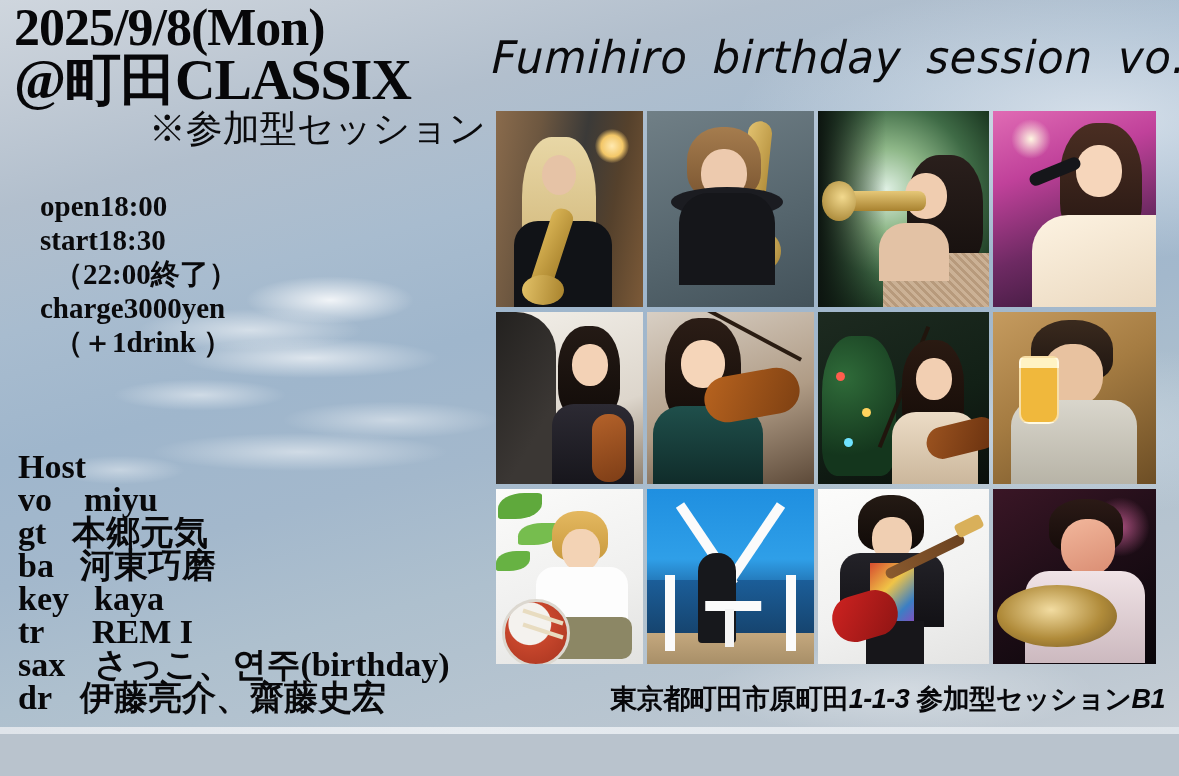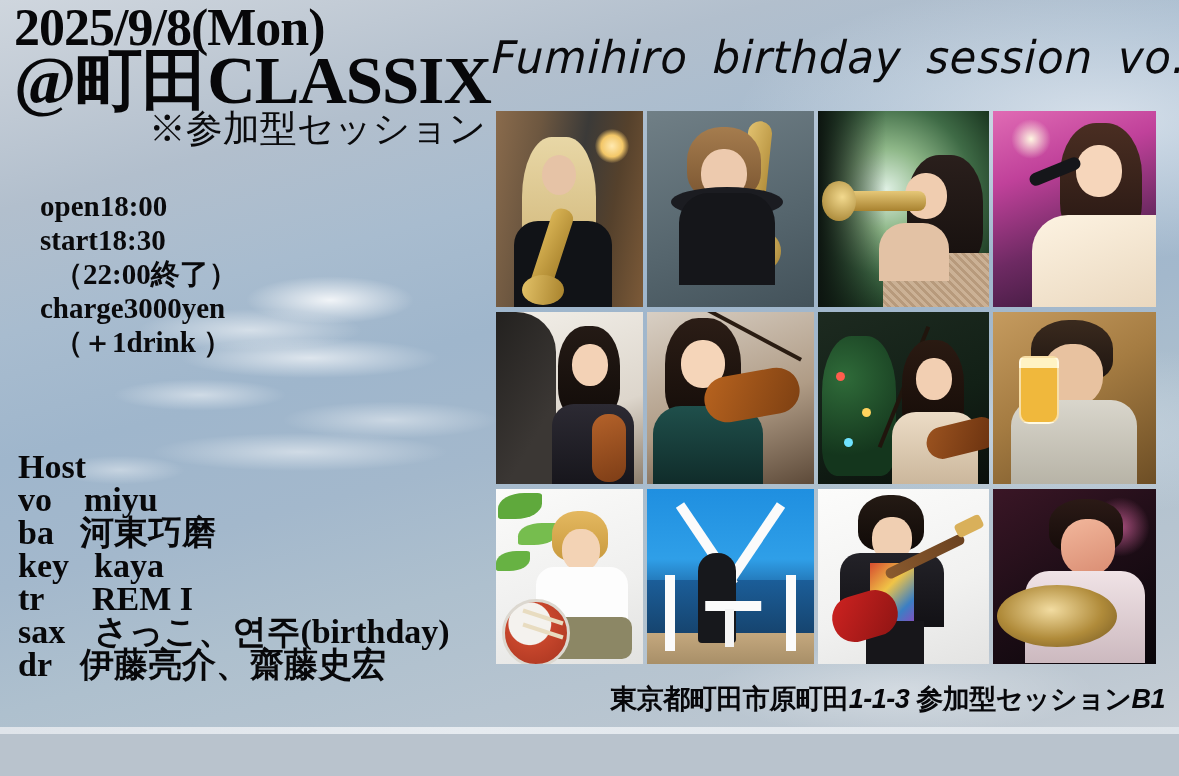--- a/index.html
+++ b/index.html
@@ -43,21 +43,21 @@
   
   .date-block{position:absolute;left:14px;top:2px;width:480px;}
   .line-date{
     font-family:"Liberation Serif", serif;
     font-size:52px;line-height:52px;font-weight:700;color:#070709;
     letter-spacing:-1px;white-space:nowrap;
     text-shadow:0 0 2px rgba(255,255,255,.25);
   }
   .line-venue{
     font-family:"Liberation Serif", serif;
-    font-size:67px;line-height:56px;font-weight:700;color:#070709;
+    font-size:56px;line-height:56px;font-weight:700;color:#070709;
     letter-spacing:-1px;white-space:nowrap;margin-top:-2px;
   }
   .line-note{
     font-family:"Liberation Sans", sans-serif;
     font-size:37px;line-height:44px;font-weight:400;color:#0a0a0c;
     white-space:nowrap;text-align:right;padding-right:8px;margin-top:-1px;
   }
 
   .info-block{
     position:absolute;left:40px;top:190px;width:330px;
@@ -314,20 +314,23 @@
     <div>charge3000yen</div>
     <div class="indent">（＋1drink ）</div>
   </div>
 
   <div class="members">
     <div class="m-host">Host</div>
 
     <div class="m-row r-vo">
       <span class="role">vo</span><span class="nm">miyu</span>
     </div>
+    <div class="m-row r-gt">
+      <span class="role">gt</span><span class="nm">本郷元気</span>
+    </div>
     <div class="m-row r-ba">
       <span class="role">ba</span><span class="nm">河東巧磨</span>
     </div>
     <div class="m-row r-key">
       <span class="role">key</span><span class="nm">kaya</span>
     </div>
     <div class="m-row r-tr">
       <span class="role">tr</span><span class="nm">REM I</span>
     </div>
     <div class="m-row r-sax">

